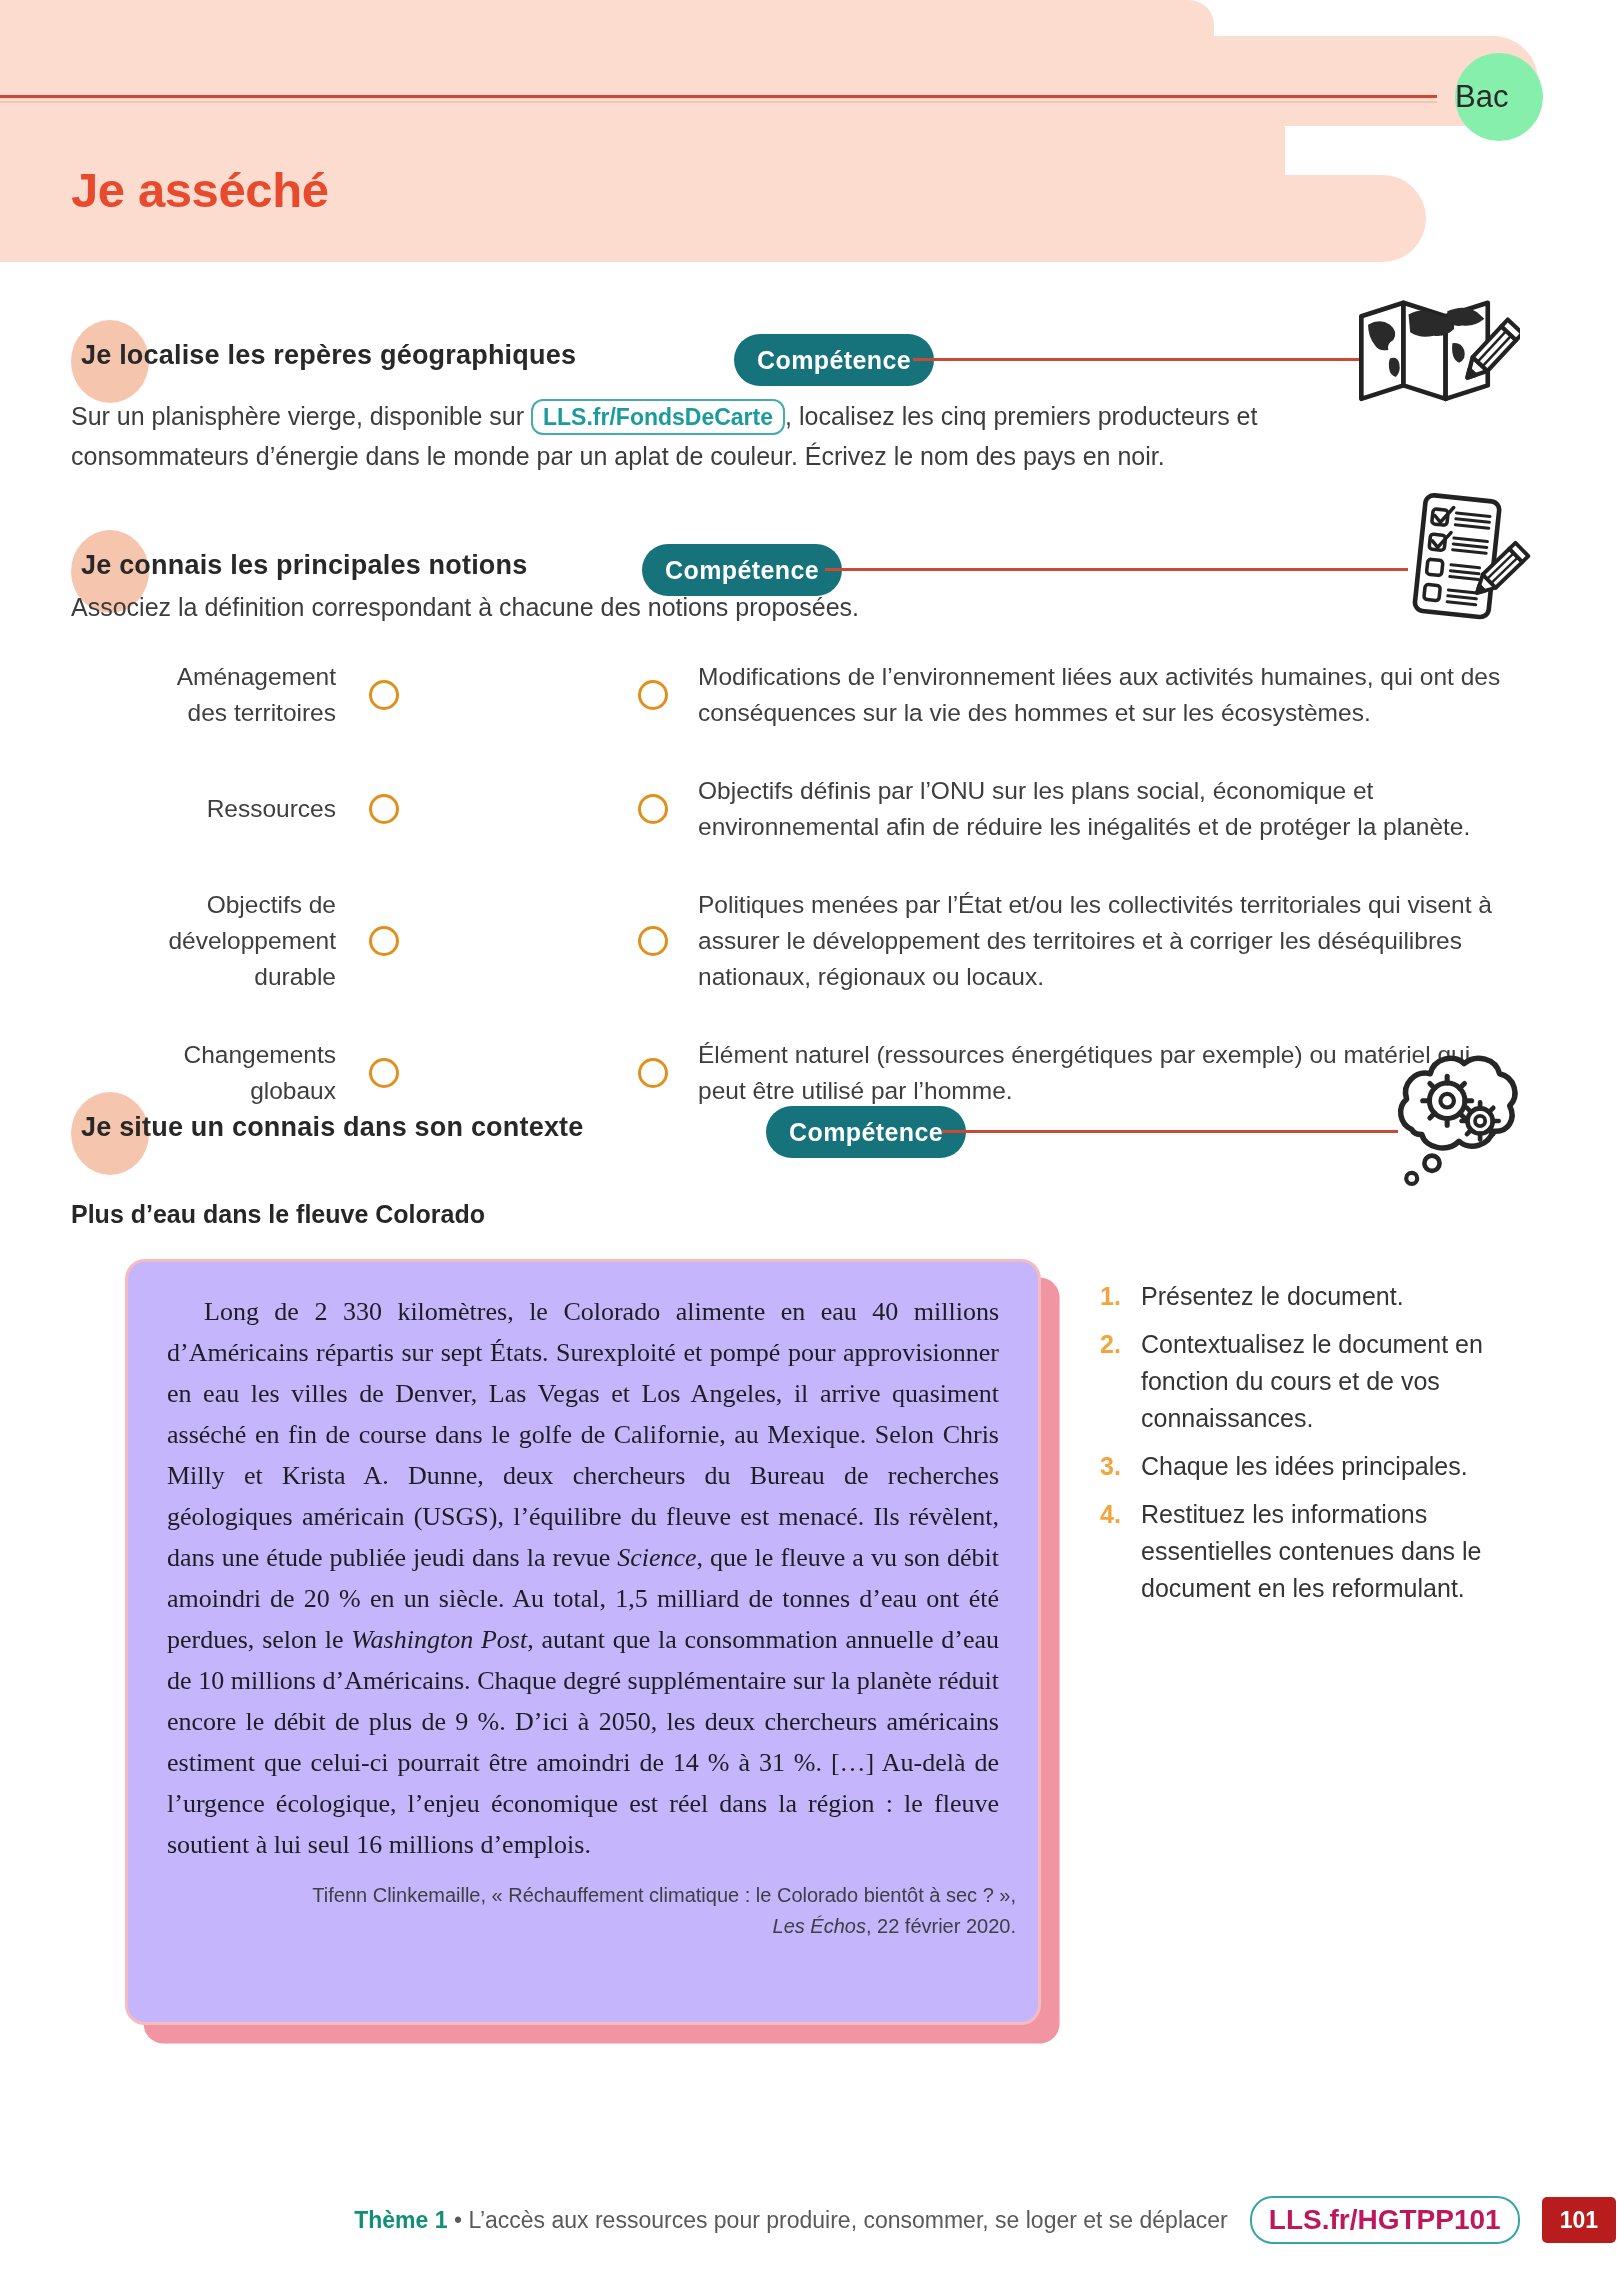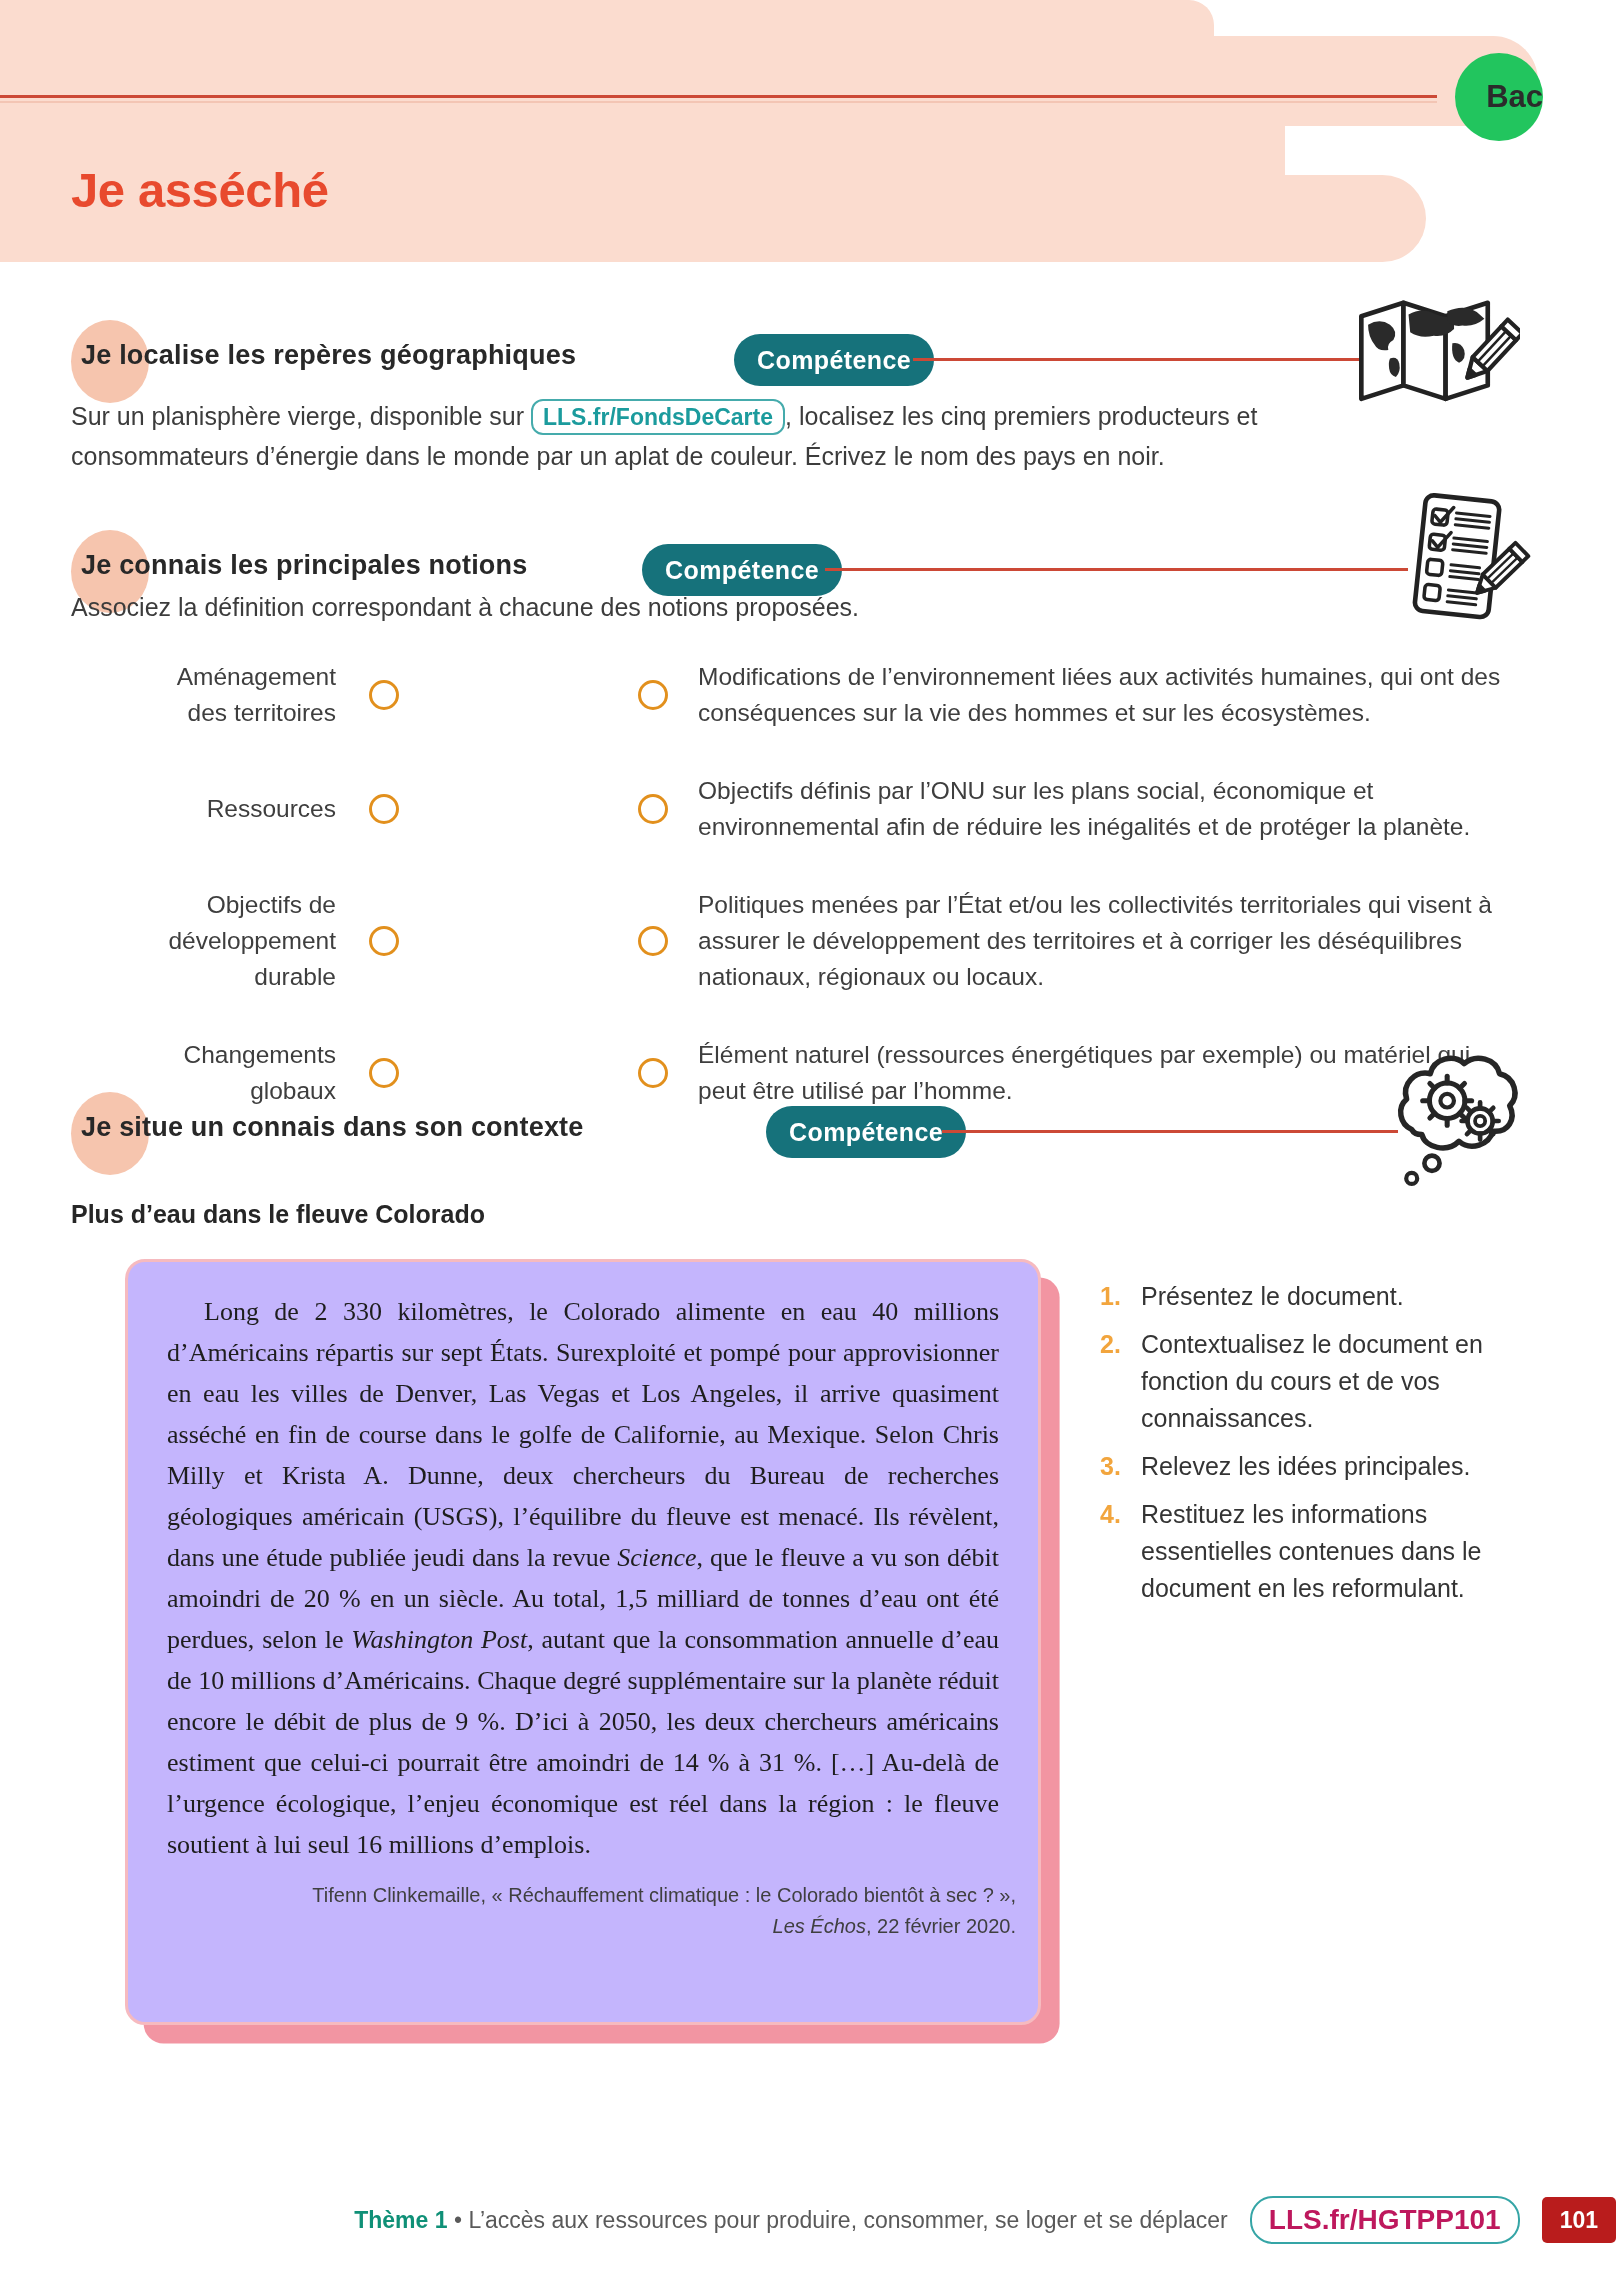--- a/index.html
+++ b/index.html
@@ -8,22 +8,22 @@
 
   
   .band{position:absolute;background:#fbdccf;}
   .band-a{left:0;top:0;width:1214px;height:68px;border-radius:0 25px 25px 0;}
   .band-b{left:0;top:36px;width:1538px;height:90px;border-radius:0 46px 46px 0;}
   .band-c{left:0;top:125px;width:1285px;height:52px;}
   .band-d{left:0;top:175px;width:1426px;height:87px;border-radius:0 44px 44px 0;}
   .rule-dark{position:absolute;left:0;top:95px;width:1437px;height:2.5px;background:#cc4936;}
   .rule-light{position:absolute;left:0;top:101px;width:1437px;height:1.7px;background:#f3c5b4;}
   .bac{position:absolute;left:1455px;top:53px;width:88px;height:88px;border-radius:50%;
-       background:#22c55e;display:flex;align-items:center;justify-content:flex-end;
-       font-weight:bold;font-size:31px;color:#2b2b2b;}
+       background:#86efac;display:flex;align-items:center;justify-content:flex-start;
+       font-weight:normal;font-size:31px;color:#2b2b2b;}
   .page-title{position:absolute;left:71px;top:162px;font-size:49px;font-weight:bold;
        color:#e84a2e;letter-spacing:-0.4px;}
 
   
   .section-head{position:absolute;left:71px;width:1487px;height:66px;}
   .je-ellipse{position:absolute;left:0;top:-5px;width:78px;height:83px;border-radius:50%;
        background:#f6c5ae;}
   .section-head h2{position:absolute;left:10px;top:15px;margin:0;font-size:27px;
        font-weight:bold;color:#282828;letter-spacing:0.2px;white-space:nowrap;}
   .comp-badge{position:absolute;top:8.5px;height:52px;line-height:52px;padding:0 23px;
@@ -273,21 +273,21 @@
       <div class="q">
         <span class="q-num">1.</span>
         <span class="q-text">Présentez le document.</span>
       </div>
       <div class="q">
         <span class="q-num">2.</span>
         <span class="q-text">Contextualisez le document en fonction du cours et de vos connaissances.</span>
       </div>
       <div class="q">
         <span class="q-num">3.</span>
-        <span class="q-text">Relevez les idées principales.</span>
+        <span class="q-text">Chaque les idées principales.</span>
       </div>
       <div class="q">
         <span class="q-num">4.</span>
         <span class="q-text">Restituez les informations essentielles contenues dans le document en les reformulant.</span>
       </div>
     </div>
 
   <div class="footer">
     <div class="footer-text">
       <span class="theme-label">Thème 1</span>

